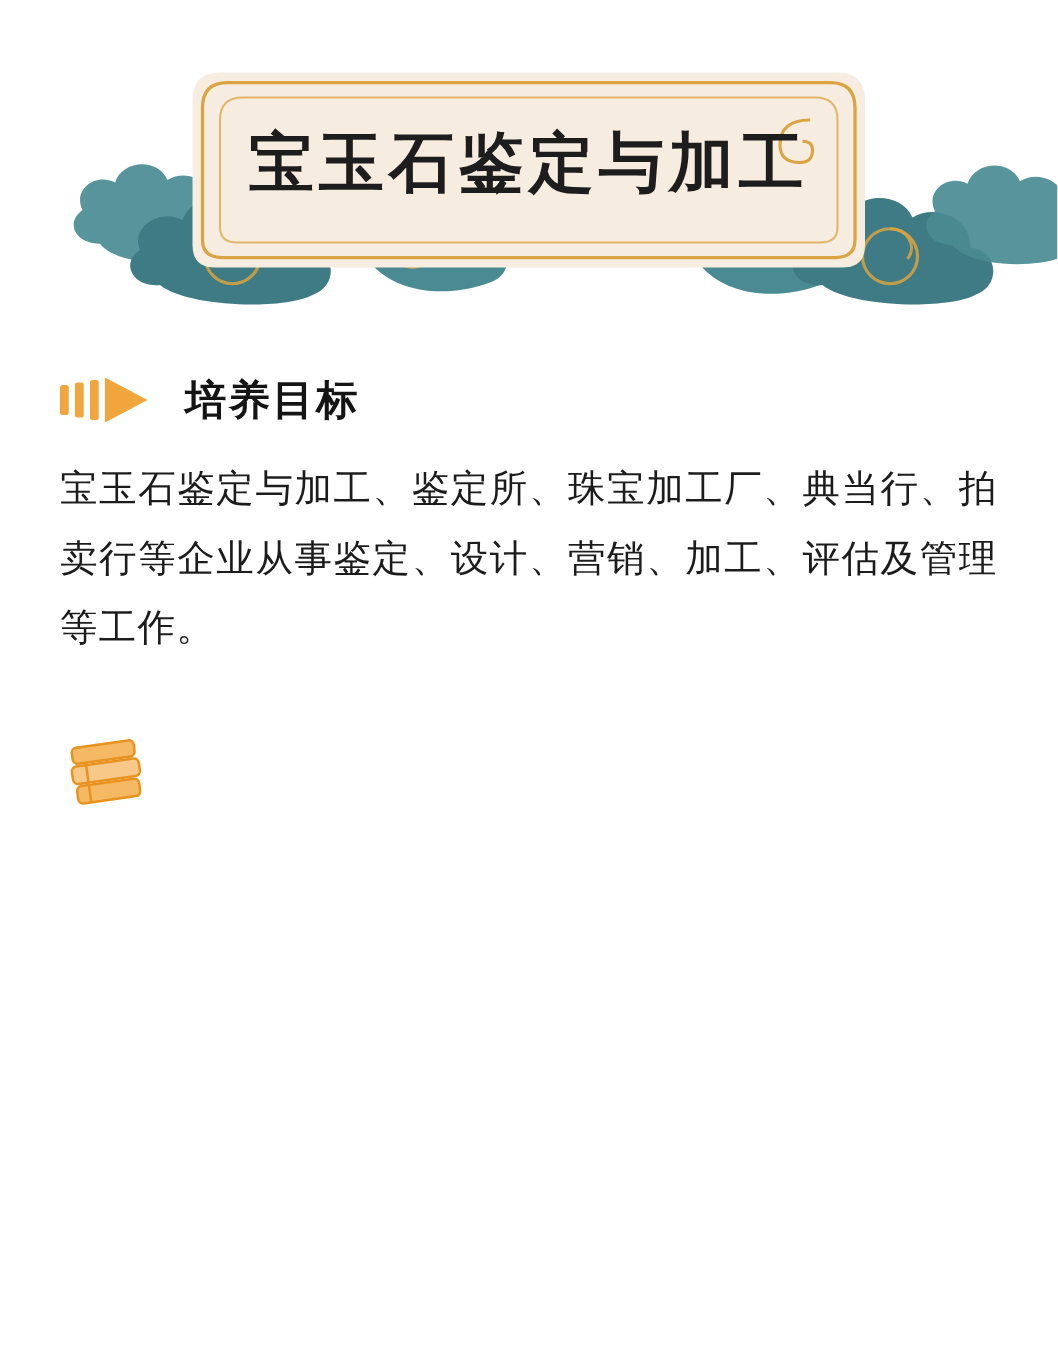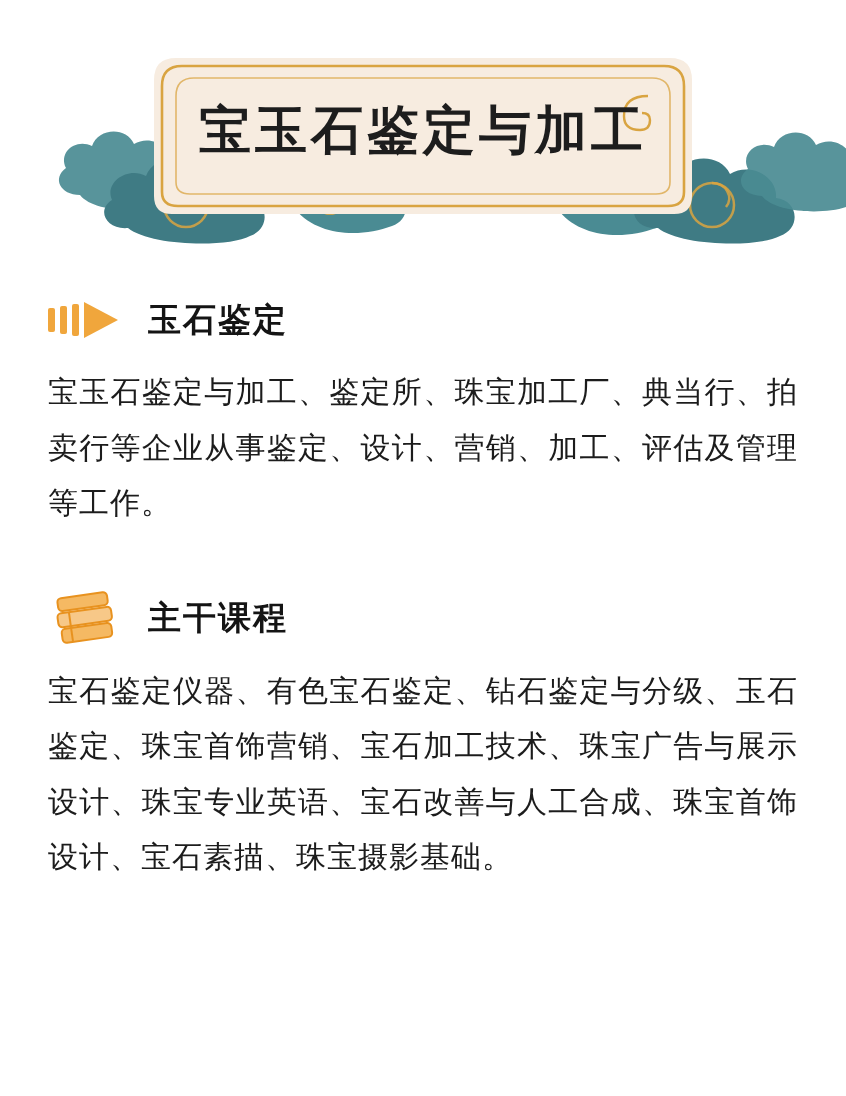--- a/index.html
+++ b/index.html
@@ -122,37 +122,35 @@
 <div class="section" id="goal-section">
   <div class="section-head">
     <span class="icon">
       <svg width="74" height="48" viewBox="0 0 74 48">
         <rect x="0" y="12" width="7" height="24" rx="2" fill="#f0a63c"></rect>
         <rect x="12" y="10" width="7" height="28" rx="2" fill="#f0a63c"></rect>
         <rect x="24" y="8" width="7" height="32" rx="2" fill="#f0a63c"></rect>
         <path d="M36 6 L36 42 L70 24 Z" fill="#f0a63c"></path>
       </svg>
     </span>
-    <span class="section-title">玉石鉴定</span>
+    <span class="section-title">培养目标</span>
   </div>
   <div class="section-body">宝玉石鉴定与加工、鉴定所、珠宝加工厂、典当行、拍卖行等企业从事鉴定、设计、营销、加工、评估及管理等工作。</div>
 </div>
 
 <div class="section" id="courses-section">
   <div class="section-head">
     <span class="icon">
       <svg width="74" height="60" viewBox="0 0 74 60">
         <g transform="rotate(-8 37 30)">
           <rect x="12" y="6" width="50" height="13" rx="4" fill="#f5b963"></rect>
           <rect x="12" y="6" width="50" height="13" rx="4" fill="none" stroke="#e8921f" stroke-width="2"></rect>
           <rect x="10" y="21" width="54" height="14" rx="4" fill="#f7c888"></rect>
           <rect x="10" y="21" width="54" height="14" rx="4" fill="none" stroke="#e8921f" stroke-width="2"></rect>
           <rect x="12" y="37" width="50" height="14" rx="4" fill="#f5b963"></rect>
           <rect x="12" y="37" width="50" height="14" rx="4" fill="none" stroke="#e8921f" stroke-width="2"></rect>
           <line x1="22" y1="21" x2="22" y2="35" stroke="#e8921f" stroke-width="2"></line>
           <line x1="22" y1="37" x2="22" y2="51" stroke="#e8921f" stroke-width="2"></line>
         </g>
       </svg>
     </span>
-    <span class="section-title">主干课程</span>
   </div>
-  <div class="section-body">宝石鉴定仪器、有色宝石鉴定、钻石鉴定与分级、玉石鉴定、珠宝首饰营销、宝石加工技术、珠宝广告与展示设计、珠宝专业英语、宝石改善与人工合成、珠宝首饰设计、宝石素描、珠宝摄影基础。</div>
 </div>
 
 </body></html>

